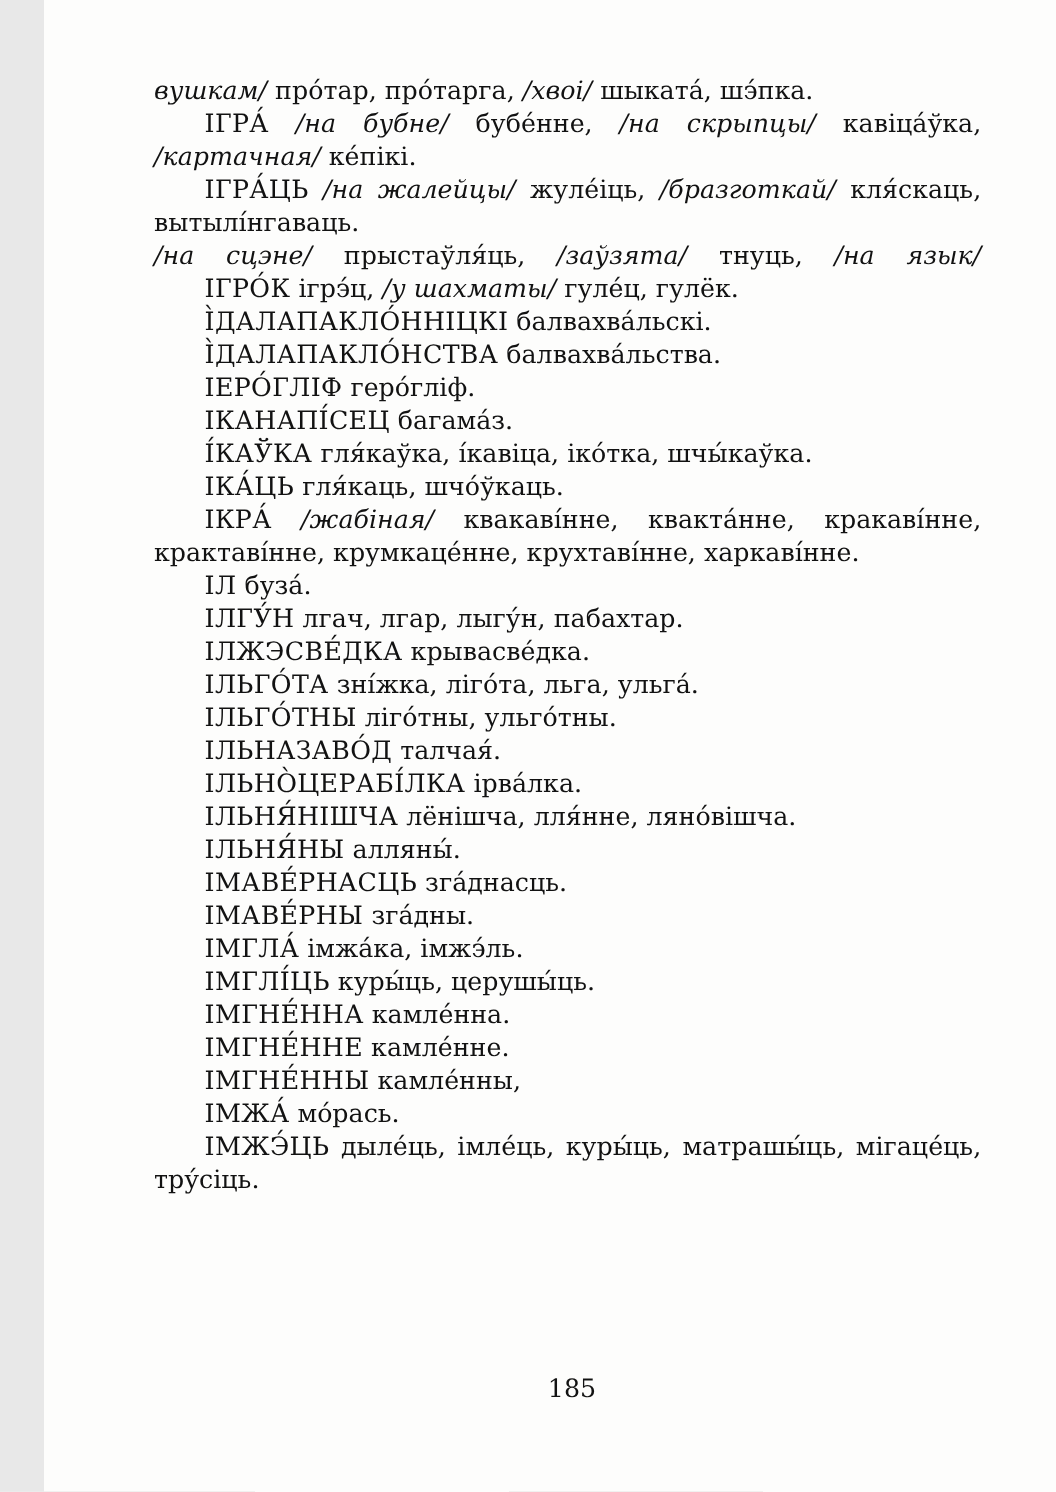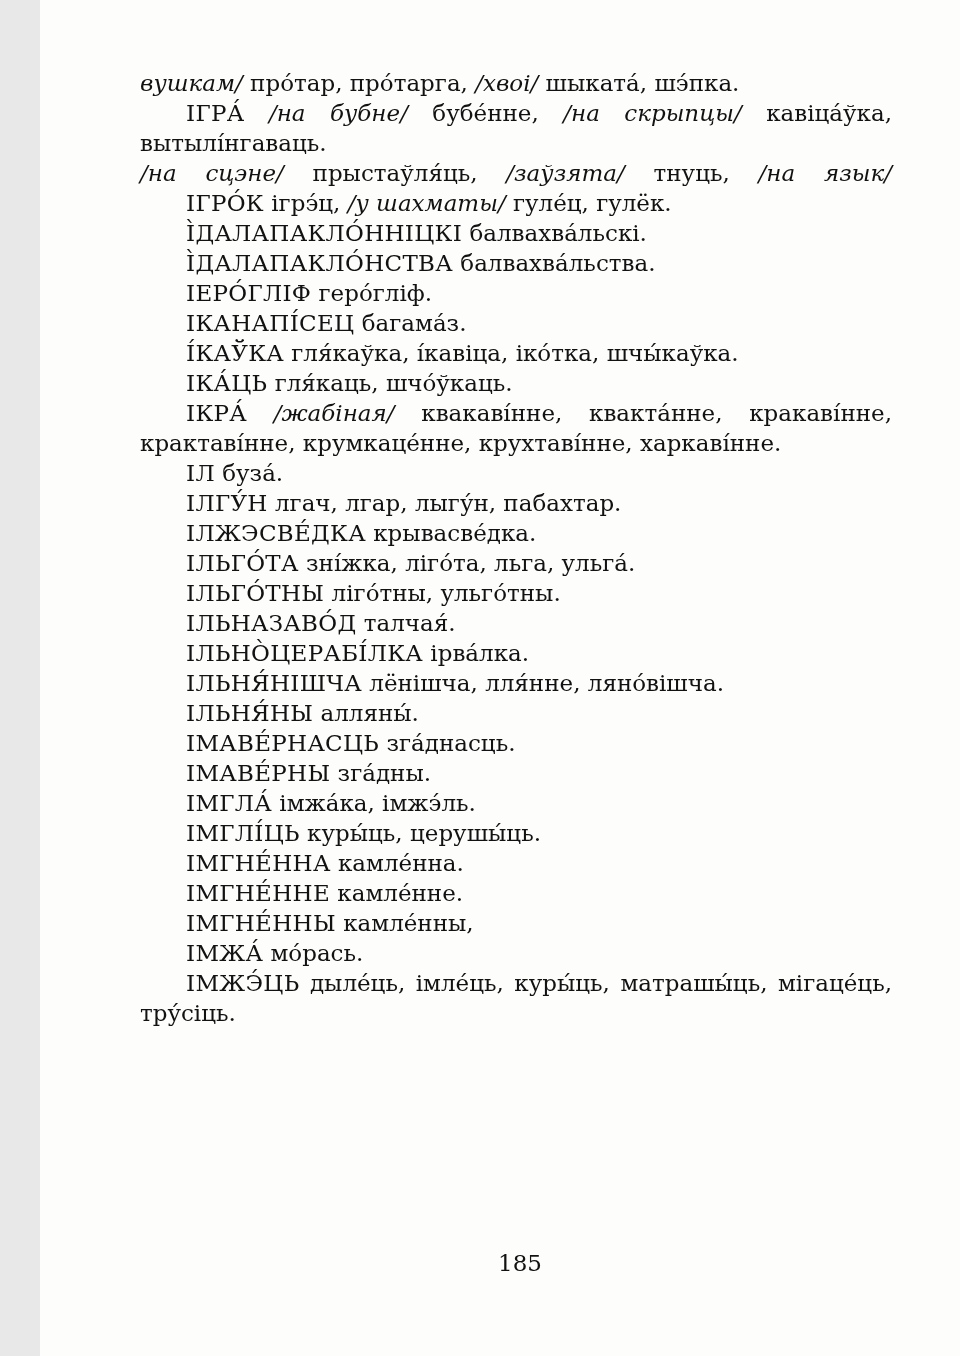--- a/index.html
+++ b/index.html
@@ -56,20 +56,22 @@
     line-height: 30px;
   }
 </style>
 </head>
 <body>
 
 <div class="page">
   <div class="text-block">
       <div class="line"><span class="italic">вушкам/</span><span class="normal"> про́тар, про́тарга, </span><span class="italic">/хвоі/</span><span class="normal"> шыката́, шэ́пка.</span></div>
       <div class="line indent justify"><span class="headword">ІГРА́</span><span class="italic"> /на бубне/</span><span class="normal"> бубе́нне, </span><span class="italic">/на скрыпцы/</span><span class="normal"> кавіца́ўка,</span></div>
+      <div class="line"><span class="italic">/картачная/</span><span class="normal"> ке́пікі.</span></div>
+      <div class="line indent justify"><span class="headword">ІГРА́ЦЬ</span><span class="italic"> /на жалейцы/</span><span class="normal"> жуле́іць, </span><span class="italic">/бразготкай/</span><span class="normal"> кля́скаць,</span></div>
       <div class="line"><span class="normal">вытылі́нгаваць.</span></div>
       <div class="line justify"><span class="italic">/на сцэне/</span><span class="normal"> прыстаўля́ць, </span><span class="italic">/заўзята/</span><span class="normal"> тнуць, </span><span class="italic">/на язык/</span></div>
       <div class="line indent"><span class="headword">ІГРО́К</span><span class="normal"> ігрэ́ц, </span><span class="italic">/у шахматы/</span><span class="normal"> гуле́ц, гулёк.</span></div>
       <div class="line indent"><span class="headword">І̀ДАЛАПАКЛО́ННІЦКІ</span><span class="normal"> балвахва́льскі.</span></div>
       <div class="line indent"><span class="headword">І̀ДАЛАПАКЛО́НСТВА</span><span class="normal"> балвахва́льства.</span></div>
       <div class="line indent"><span class="headword">ІЕРО́ГЛІФ</span><span class="normal"> геро́гліф.</span></div>
       <div class="line indent"><span class="headword">ІКАНАПІ́СЕЦ</span><span class="normal"> багама́з.</span></div>
       <div class="line indent"><span class="headword">І́КАЎКА</span><span class="normal"> гля́каўка, і́кавіца, іко́тка, шчы́каўка.</span></div>
       <div class="line indent"><span class="headword">ІКА́ЦЬ</span><span class="normal"> гля́каць, шчо́ўкаць.</span></div>
       <div class="line indent justify"><span class="headword">ІКРА́</span><span class="italic"> /жабіная/</span><span class="normal"> квакаві́нне, квакта́нне, кракаві́нне,</span></div>

